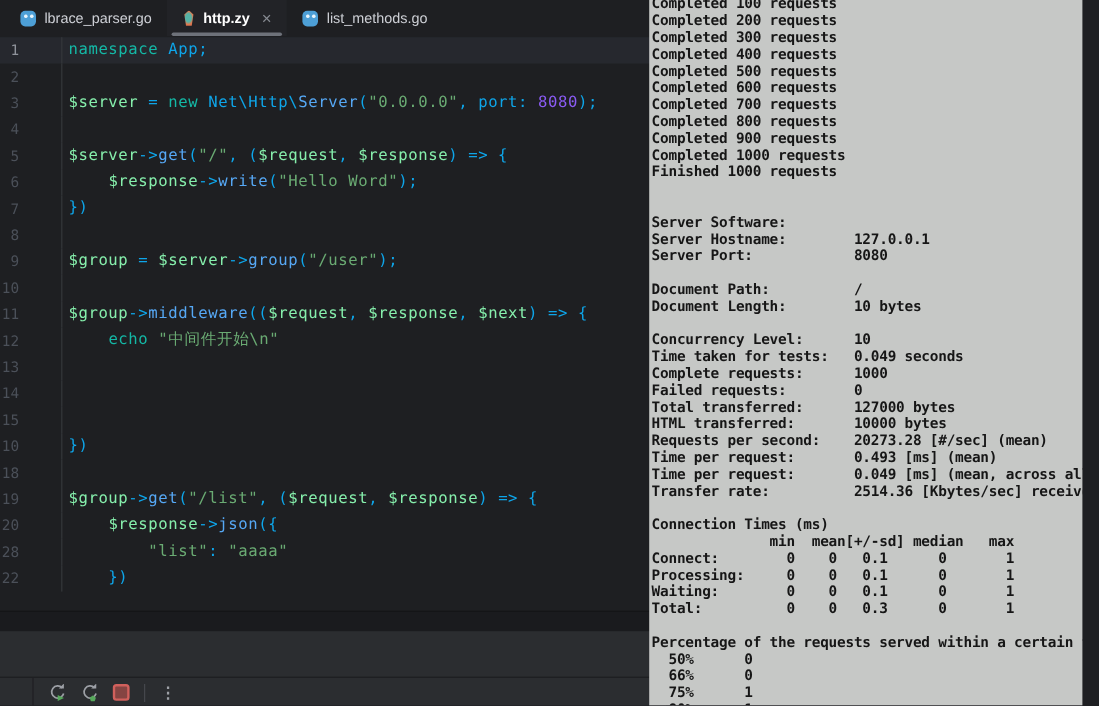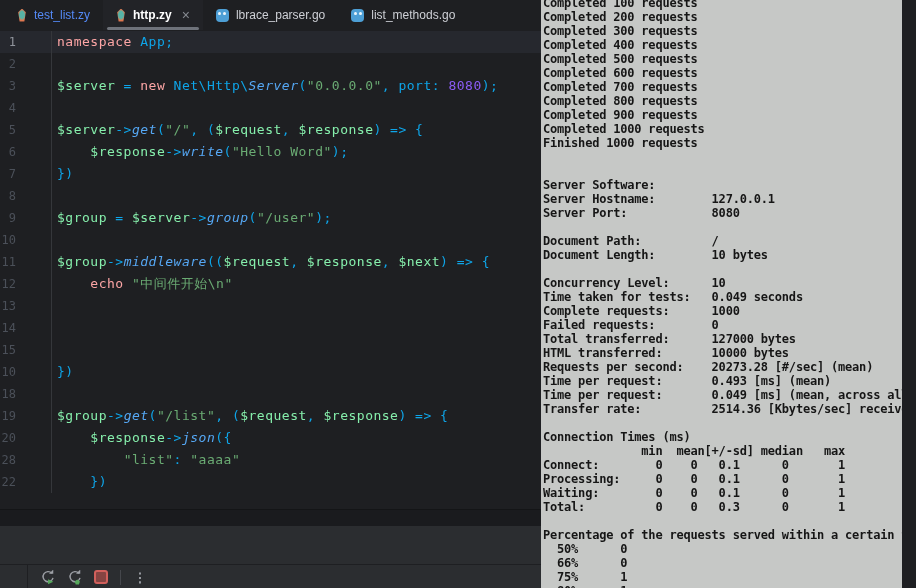--- a/index.html
+++ b/index.html
@@ -21,53 +21,49 @@
   .go-icon{width:13px;height:13px;flex:none;border-radius:4px;background:#4d9fd6;position:relative;}
   .go-icon::before{content:"";position:absolute;top:3px;left:2.5px;width:3px;height:3.5px;background:#e8f4fb;border-radius:50%;box-shadow:5px 0 0 #e8f4fb;}
   
   .editor{flex:none;height:478px;overflow:hidden;background:#1e1f22;
     font-family:"DejaVu Sans Mono","Liberation Mono",monospace;font-size:13px;line-height:22px;letter-spacing:.5px;color:#bcbec4;padding-top:1px;}
   .code-row{display:flex;height:22px;white-space:pre;}
   .code-row.current{background:#26282e;}
   .gutter{flex:none;width:52px;box-sizing:border-box;text-align:right;padding-right:35px;color:#4b5059;font-size:12px;letter-spacing:0;border-right:1px solid #35373b;}
   .code-row.current .gutter{color:#8f939b;}
   .codeln{padding-left:5px;white-space:pre;}
-  .tk-k{color:#fca5a5;} .tk-v{color:#86efac;} .tk-f{color:#56a8f5;font-style:italic;} .tk-s{color:#6aab73;} .tk-n{color:#8b5cf6;text-align:center;} .tk-p{color:#0ea5e9;}
+  .tk-k{color:#14b8a6;} .tk-v{color:#86efac;} .tk-f{color:#56a8f5;} .tk-s{color:#6aab73;} .tk-n{color:#8b5cf6;text-align:center;} .tk-p{color:#0ea5e9;}
   
   .strip-dark{flex:none;height:17px;background:#1a1b1e;border-top:1px solid #141517;box-sizing:border-box;}
   .panel-head{flex:none;height:38px;background:#2b2d30;}
   .run-toolbar{flex:none;height:25px;background:#2b2d30;border-top:1px solid #1e1f22;box-sizing:border-box;display:flex;align-items:center;}
   .tool-strip{width:27px;align-self:stretch;border-right:1px solid #1e1f22;flex:none;}
   .run-icons{display:flex;align-items:center;gap:11px;padding-left:11px;}
   .icon-btn{display:flex;align-items:center;justify-content:center;width:16px;height:16px;}
   .stop-square{width:10px;height:10px;border:2px solid #d1605c;background:#854442;border-radius:3px;}
   .v-sep{width:1px;height:15px;background:#45474c;}
   .kebab{color:#9da0a6;font-size:13px;font-weight:bold;letter-spacing:0;line-height:1;}
   
   .terminal{position:absolute;left:541px;top:0;width:361px;height:588px;background:#c6c8c6;overflow:hidden;}
   .terminal pre{margin:-4px 0 0 0;padding:0 0 0 2px;
     font-family:"DejaVu Sans Mono","Liberation Mono",monospace;font-size:12px;line-height:14px;font-weight:bold;letter-spacing:-.2px;color:#161616;white-space:pre;}
 </style>
 </head>
 <body>
 
 <div class="left-pane">
   <div class="tabbar">
-      <div class="tab modified">
-        <span class="zy-icon"></span>
-        <span class="tab-label">test_list.zy</span>
+      <div class="tab">
+        <span class="go-icon"></span>
+        <span class="tab-label">lbrace_parser.go</span>
       </div>
       <div class="tab active">
         <span class="zy-icon"></span>
         <span class="tab-label">http.zy</span>
         <span class="tab-close">×</span>
-      </div>
-      <div class="tab">
-        <span class="go-icon"></span>
-        <span class="tab-label">lbrace_parser.go</span>
       </div>
       <div class="tab">
         <span class="go-icon"></span>
         <span class="tab-label">list_methods.go</span>
       </div>
     </div>
 
   <div class="editor">
       <div class="code-row current"><span class="gutter">1</span><span class="codeln"><span class="tk-k">namespace</span><span class="tk-p"> App;</span></span></div>
       <div class="code-row"><span class="gutter">2</span><span class="codeln"></span></div>

